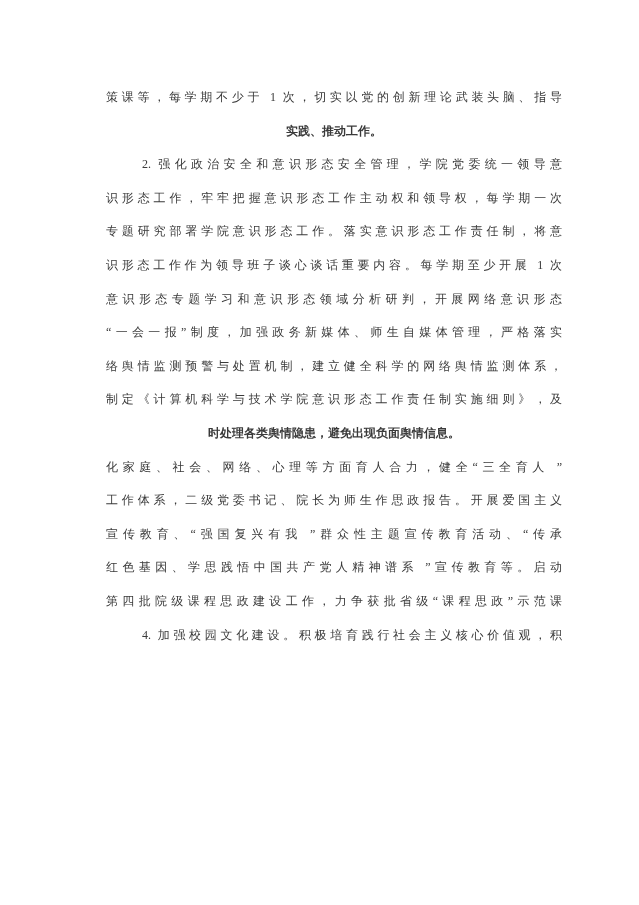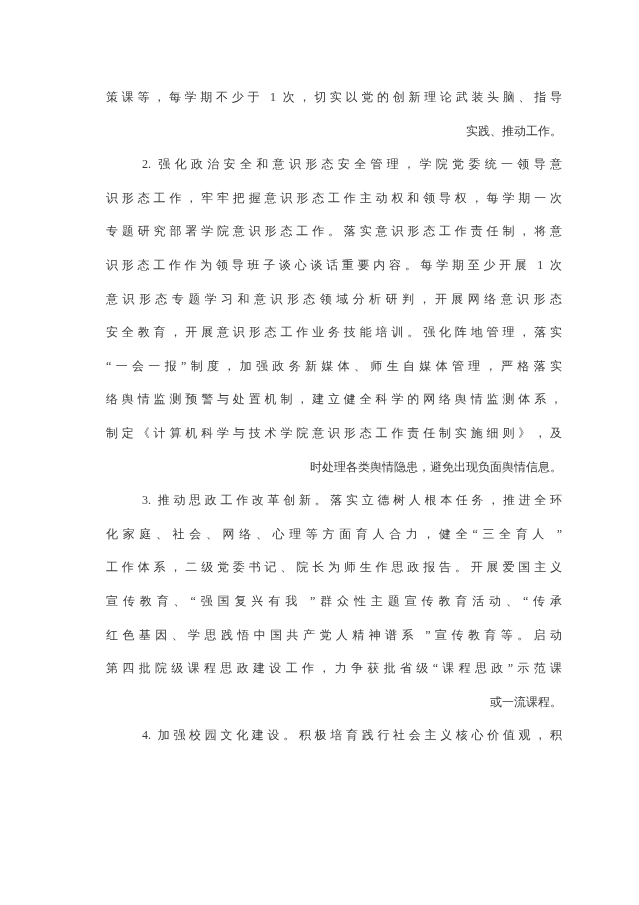--- a/index.html
+++ b/index.html
@@ -31,44 +31,42 @@
   }
   
   .line.j {
     white-space: normal;
     text-align: justify;
     text-align-last: justify;
     text-justify: inter-character;
   }
   
   .line.l {
-    text-align: right;
+    text-align: center;
+    font-weight: bold;
   }
   
   .line.i {
     padding-left: 36px;
   }
 </style>
 </head>
 <body>
 
 <div class="doc">
   <div class="line j">策课等，每学期不少于 1 次，切实以党的创新理论武装头脑、指导</div>
   <div class="line l">实践、推动工作。</div>
   <div class="line j i">2. 强化政治安全和意识形态安全管理，学院党委统一领导意</div>
   <div class="line j">识形态工作，牢牢把握意识形态工作主动权和领导权，每学期一次</div>
   <div class="line j">专题研究部署学院意识形态工作。落实意识形态工作责任制，将意</div>
   <div class="line j">识形态工作作为领导班子谈心谈话重要内容。每学期至少开展 1 次</div>
   <div class="line j">意识形态专题学习和意识形态领域分析研判，开展网络意识形态</div>
-  <div class="line j">安全教育，开展意识形态工作业务技能培训。强化阵地管理，落实</div>
   <div class="line j">“一会一报”制度，加强政务新媒体、师生自媒体管理，严格落实</div>
   <div class="line j">络舆情监测预警与处置机制，建立健全科学的网络舆情监测体系，</div>
   <div class="line j">制定《计算机科学与技术学院意识形态工作责任制实施细则》，及</div>
   <div class="line l">时处理各类舆情隐患，避免出现负面舆情信息。</div>
-  <div class="line j i">3. 推动思政工作改革创新。落实立德树人根本任务，推进全环</div>
   <div class="line j">化家庭、社会、网络、心理等方面育人合力，健全“三全育人 ”</div>
   <div class="line j">工作体系，二级党委书记、院长为师生作思政报告。开展爱国主义</div>
   <div class="line j">宣传教育、“强国复兴有我 ”群众性主题宣传教育活动、“传承</div>
   <div class="line j">红色基因、学思践悟中国共产党人精神谱系 ”宣传教育等。启动</div>
   <div class="line j">第四批院级课程思政建设工作，力争获批省级“课程思政”示范课</div>
-  <div class="line l">或一流课程。</div>
   <div class="line j i">4. 加强校园文化建设。积极培育践行社会主义核心价值观，积</div>
 </div>
 
 </body></html>

